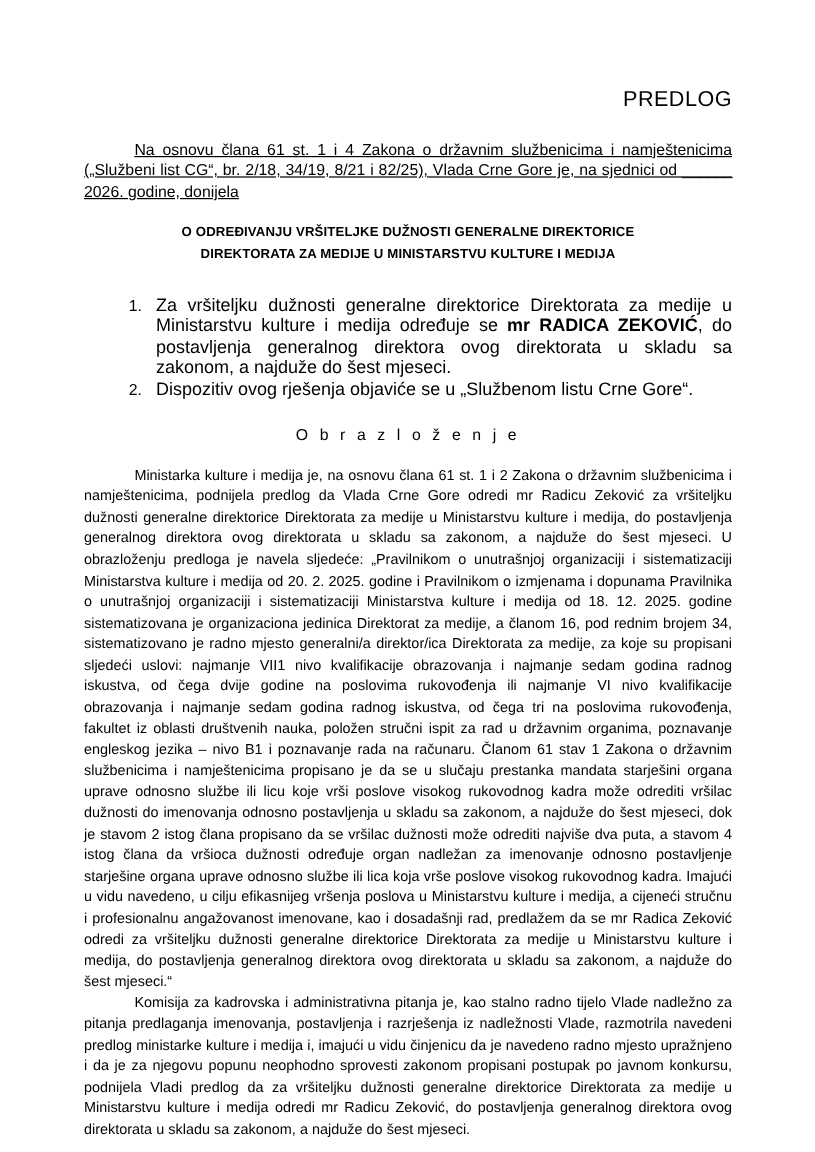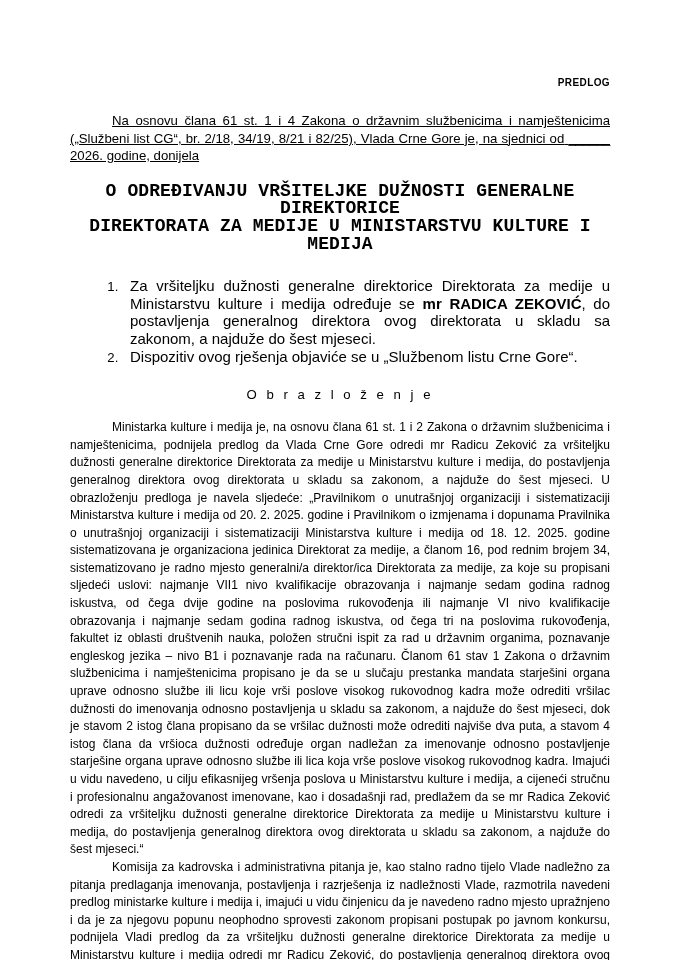--- a/index.html
+++ b/index.html
@@ -32,22 +32,22 @@
     top: 0;
     width: 540px;
   }
 
   
   .predlog-row {
     margin-top: 72px;
     text-align: right;
   }
   .predlog {
-    font-size: 10px;
-    font-weight: bold;
+    font-size: 18px;
+    font-weight: normal;
     letter-spacing: 0.4px;
     line-height: 1.2;
   }
 
   
   .intro {
     margin-top: 22px;
     font-size: 13.2px;
     line-height: 17.6px;
     text-align: justify;
@@ -64,25 +64,24 @@
     margin-top: 18px;
     text-align: center;
   }
   .rjesenje {
     font-size: 13.2px;
     font-weight: bold;
     letter-spacing: 3px;
     line-height: 18px;
   }
   .title-line {
-    font-size: 18px;
+    font-size: 11px;
     font-weight: bold;
     line-height: 17.6px;
     letter-spacing: 0.1px;
-    font-family: Liberation Mono, monospace;
   }
 
   
   ol.dispositive {
     margin: 24px 0 0 0;
     padding: 0 0 0 52px;
     list-style-position: outside;
     list-style-type: decimal;
   }
   ol.dispositive > li {

